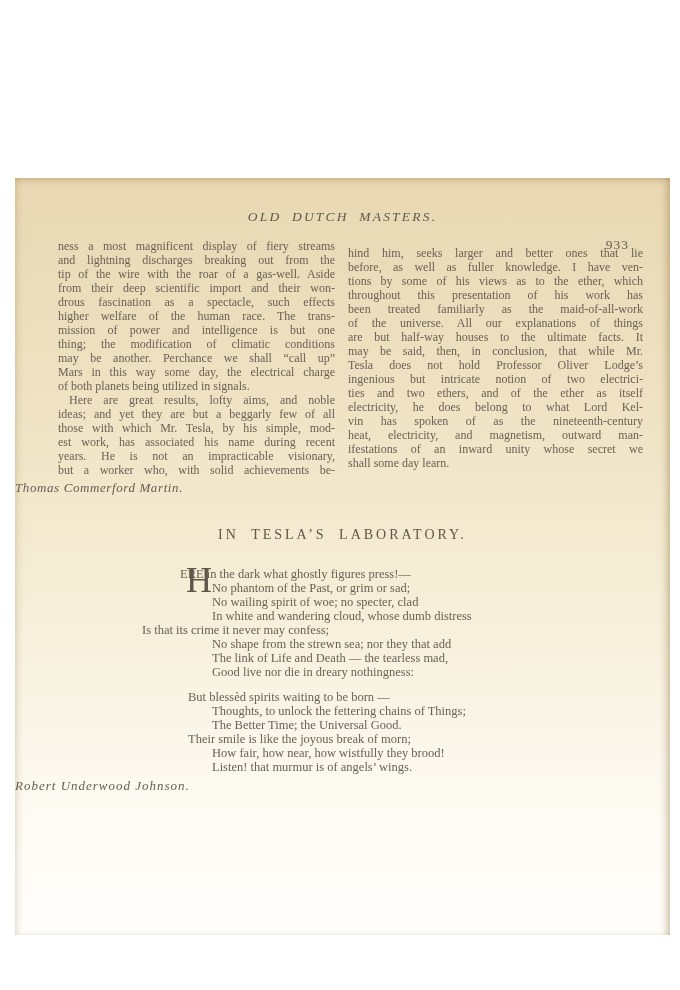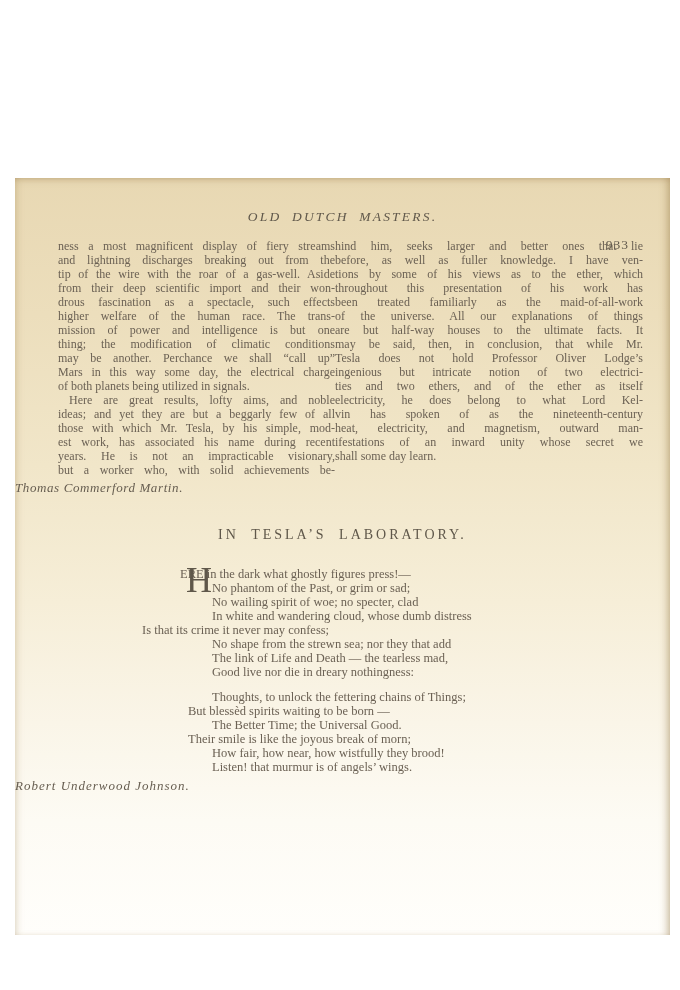--- a/index.html
+++ b/index.html
@@ -21,21 +21,21 @@
   }
   .running-head-row { position:relative; padding-top:29px; text-align:center; }
   .head-title {
     font-style:italic; font-size:13.5px; letter-spacing:2.2px; word-spacing:5px;
     color:#60584b;
   }
   .page-number {
     position:absolute; right:41px; top:29px; font-size:13.5px;
     letter-spacing:1px; color:#60584b;margin-top:30px;
   }
-  .columns { display:flex; padding:14px 27px 0 43px; }
+  .columns { display:flex; gap:13px; padding:14px 27px 0 43px;align-items:center; }
   .col { width:277px; }
   .col.right { flex:1; }
   .tline {
     font-size:12px; line-height:14px;
     text-align:justify; text-align-last:justify;
     color:#6b6154;
   }
   .tline.endline { text-align-last:left; }
   .tline.indent { text-indent:11px; }
   .sig {
@@ -124,22 +124,22 @@
         <div class="pline lvl-drop">ERE in the dark what ghostly figures press!—</div>
         <div class="pline lvl-c">No phantom of the Past, or grim or sad;</div>
         <div class="pline lvl-c">No wailing spirit of woe; no specter, clad</div>
         <div class="pline lvl-c">In white and wandering cloud, whose dumb distress</div>
         <div class="pline lvl-a">Is that its crime it never may confess;</div>
         <div class="pline lvl-c">No shape from the strewn sea; nor they that add</div>
         <div class="pline lvl-c">The link of Life and Death — the tearless mad,</div>
         <div class="pline lvl-c">Good live nor die in dreary nothingness:</div>
       </div>
       <div class="stanza">
+        <div class="pline lvl-b">But blessèd spirits waiting to be born —</div>
         <div class="pline lvl-c">Thoughts, to unlock the fettering chains of Things;</div>
-        <div class="pline lvl-b">But blessèd spirits waiting to be born —</div>
         <div class="pline lvl-c">The Better Time; the Universal Good.</div>
         <div class="pline lvl-b">Their smile is like the joyous break of morn;</div>
         <div class="pline lvl-c">How fair, how near, how wistfully they brood!</div>
         <div class="pline lvl-c">Listen! that murmur is of angels’ wings.</div>
       </div>
     </div>
 
   <div class="sig poem-sig">Robert Underwood Johnson.</div>
 
 </div>

